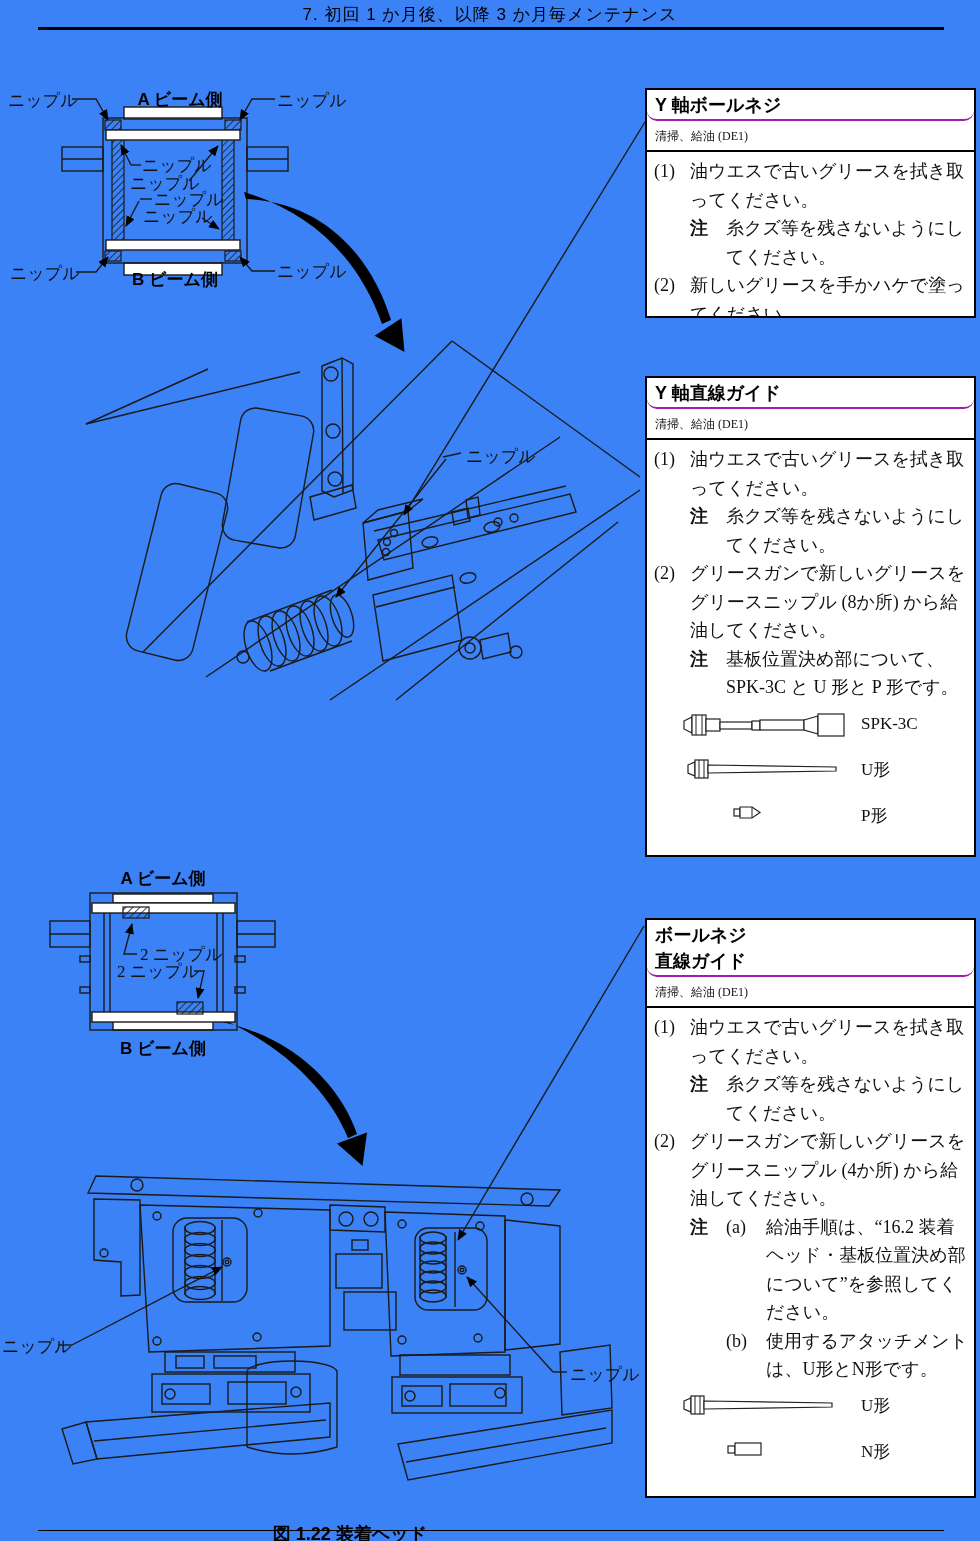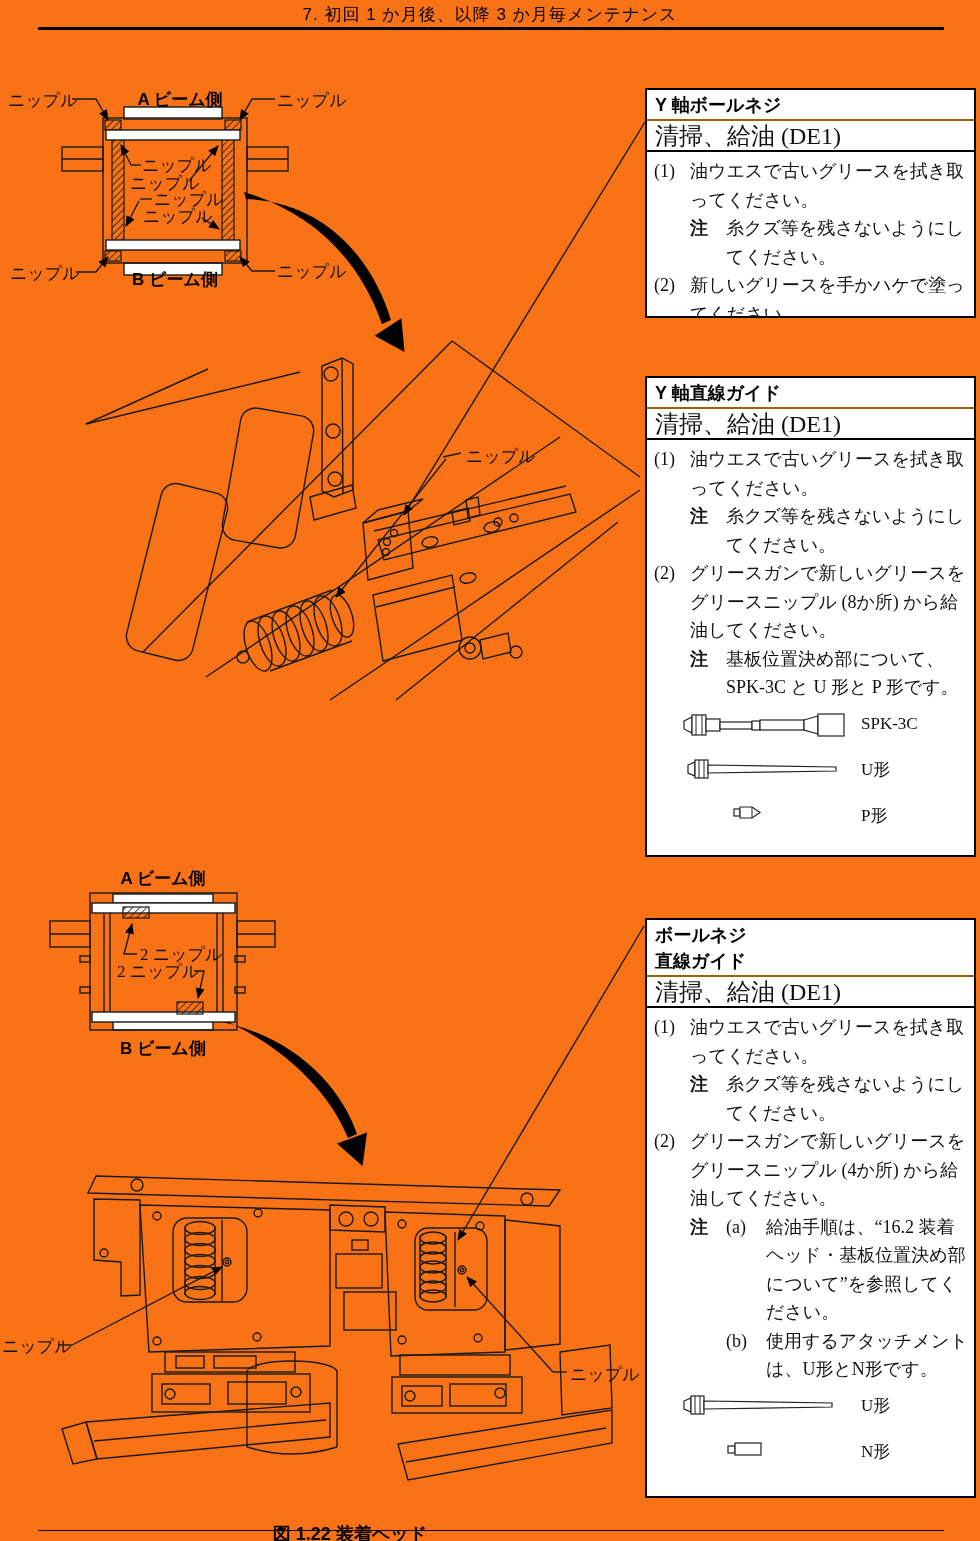--- a/index.html
+++ b/index.html
@@ -1,16 +1,16 @@
 <!DOCTYPE html>
 <html><head>
 <meta charset="utf-8">
 <style>
   html,body{margin:0;padding:0;background:#fff;}
-  .page{position:relative;width:980px;height:1541px;background:#f97316;color:#111;
+  .page{position:relative;width:980px;height:1541px;background:#3b82f6;color:#111;
         font-family:"Liberation Serif",serif;overflow:hidden;}
   .header-title{position:absolute;top:3px;left:0;width:100%;text-align:center;
         font-family:"Liberation Sans",sans-serif;font-size:17px;letter-spacing:1px;color:#000;}
   .rule-top{position:absolute;top:27px;left:38px;width:906px;border-top:3px solid #000;height:0;}
   .rule-bottom{position:absolute;top:1530px;left:38px;width:906px;border-top:1.5px solid #000;height:0;}
 
   .art-overlay{position:absolute;left:0;top:0;z-index:2;pointer-events:none;}
   .ln{fill:none;stroke:#1a1a1a;stroke-width:1.4;}
   .lnw{fill:#fff;stroke:#1a1a1a;stroke-width:1.4;}
   .hat{fill:url(#hatch);stroke:#1a1a1a;stroke-width:1.2;}
@@ -22,23 +22,23 @@
         font-family:"Liberation Sans",sans-serif;font-weight:bold;font-size:18px;color:#000;}
   .caption1{top:696px;}
   .caption2{top:1486px;margin-top:36px;}
 
   .info-box{position:absolute;left:645px;width:331px;border:2px solid #000;background:#fff;
         z-index:4;box-sizing:border-box;overflow:hidden;}
   .box1{top:88px;height:230px;}
   .box2{top:376px;height:481px;}
   .box3{top:918px;height:580px;}
   .box-title{font-family:"Liberation Sans",sans-serif;font-weight:bold;font-size:18px;
-        line-height:26px;padding:2px 8px 1px;border-bottom:2px solid #a16207;color:#000;}
+        line-height:26px;padding:2px 8px 1px;border-bottom:2px solid #a21caf;color:#000;border-radius:10px;}
   .box-title .t2{display:block;}
-  .box-sub{font-size:24px;line-height:26px;padding:2px 8px 1px;border-bottom:2px solid #000;}
+  .box-sub{font-size:12px;line-height:26px;padding:2px 8px 1px;border-bottom:2px solid #000;}
   .box-body{padding:5px 5px 0 7px;font-size:18px;line-height:28.5px;}
   .proc-row{display:flex;align-items:flex-start;}
   .proc-row.ind1{margin-left:36px;}
   .marker{flex:0 0 36px;}
   .marker.bold{font-family:"Liberation Sans",sans-serif;font-weight:bold;}
   .marker2{flex:0 0 40px;}
   .ptext{flex:1 1 auto;}
 
   .att-row{position:relative;height:46px;}
   .att-row.small{height:42px;}

